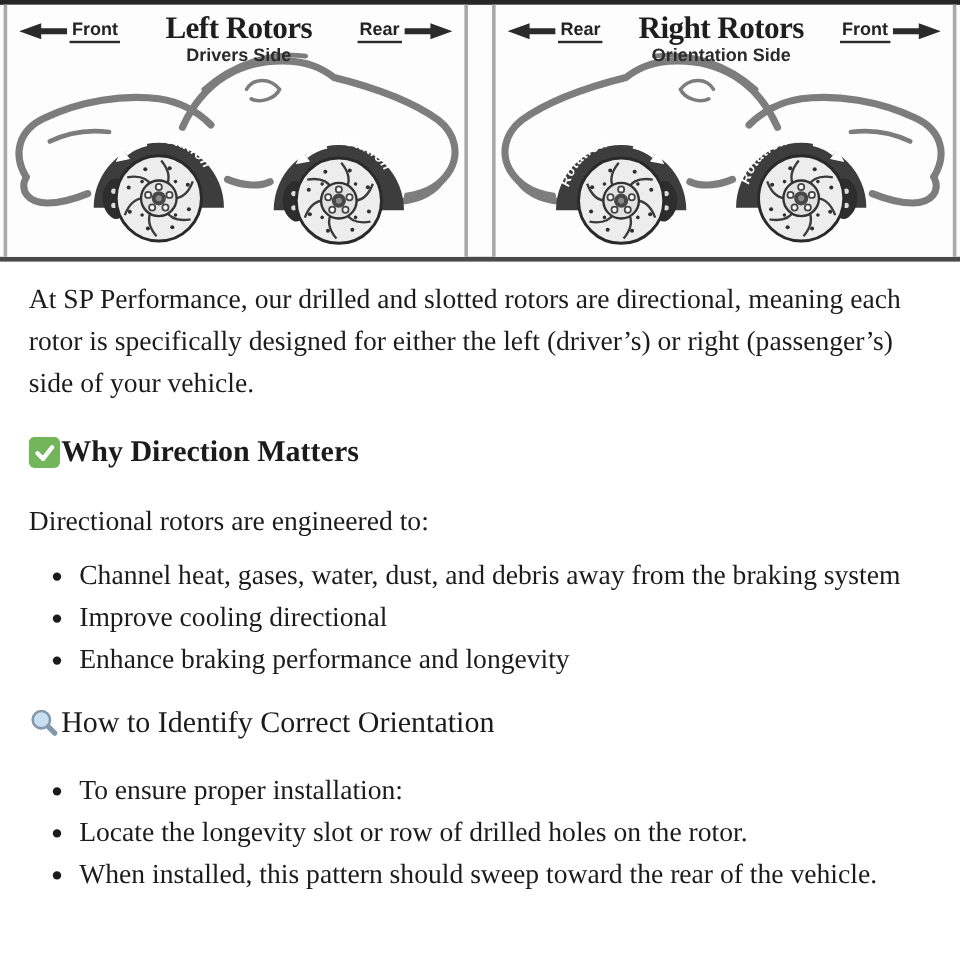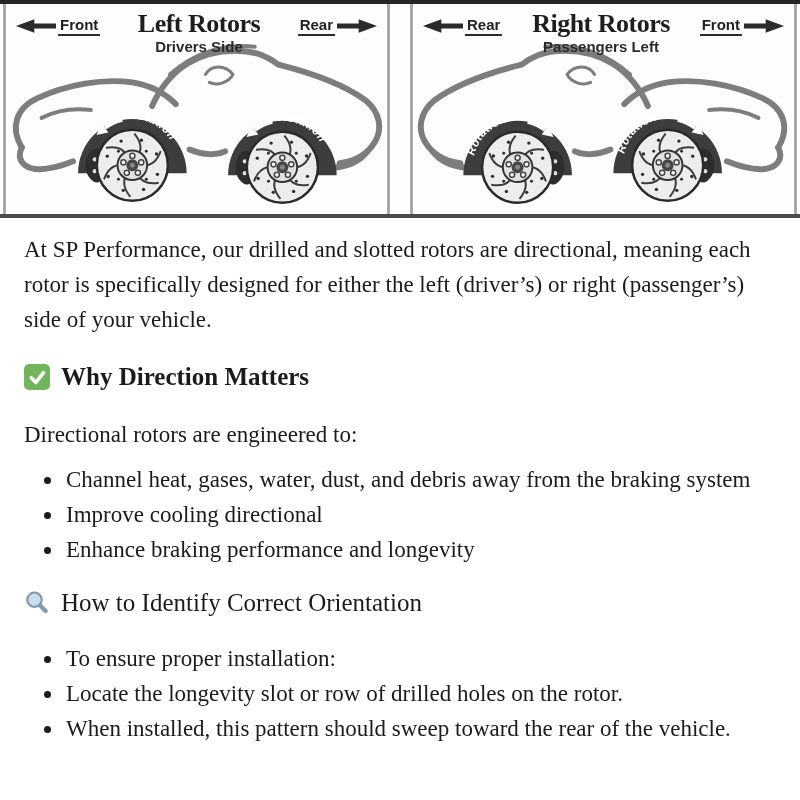--- a/index.html
+++ b/index.html
@@ -29,21 +29,21 @@
     font-size:15px; font-weight:bold; color:#222;
     border-bottom:2.5px solid #2b2b2b; padding:0 2px 1px;
   }
   .corner svg { display:block; }
   .car-svg { position:absolute; inset:0; width:100%; height:100%; z-index:1; }
 
   
   .content { width:730px; padding:8px 0 0 24px; font-size:23px; line-height:35px; }
   .intro { margin:6px 0 24px; }
   .sec-heading {
-    display:flex; align-items:center; gap:11px;
+    display:flex; align-items:center; gap:1px;
     font-size:25px; line-height:32px; margin:0 0 24px;
   }
   .sec-heading.bold { font-weight:bold; }
   .sec-heading .emoji { flex:0 0 auto; display:inline-flex; }
   .lead { margin:0 0 10px; }
   ul.bullets { margin:0 0 20px; padding-left:40px; list-style:disc; }
   ul.bullets li { margin:0; padding-left:2px; }
   .sec-heading.second { margin:6px 0 22px; font-weight:normal; }
 </style>
 </head>
@@ -156,21 +156,21 @@
   <div class="panel">
     <div class="panel-header">
       <div class="corner">
         <svg width="40" height="16" viewBox="0 0 48 16" style="transform:scaleX(-1)">
           <polygon points="0,5 26,5 26,0 48,8 26,16 26,11 0,11" fill="#2b2b2b"></polygon>
         </svg>
         <span class="corner-label">Rear</span>
       </div>
       <div class="titles">
         <div class="panel-title">Right Rotors</div>
-        <div class="panel-subtitle">Passengers Left</div>
+        <div class="panel-subtitle">Orientation Side</div>
       </div>
       <div class="corner">
         <span class="corner-label">Front</span>
         <svg width="40" height="16" viewBox="0 0 48 16">
           <polygon points="0,5 26,5 26,0 48,8 26,16 26,11 0,11" fill="#2b2b2b"></polygon>
         </svg>
       </div>
     </div>
     <svg class="car-svg" viewBox="0 0 386 210">
       <use href="#car-art" transform="translate(386,0) scale(-1,1)"></use>

